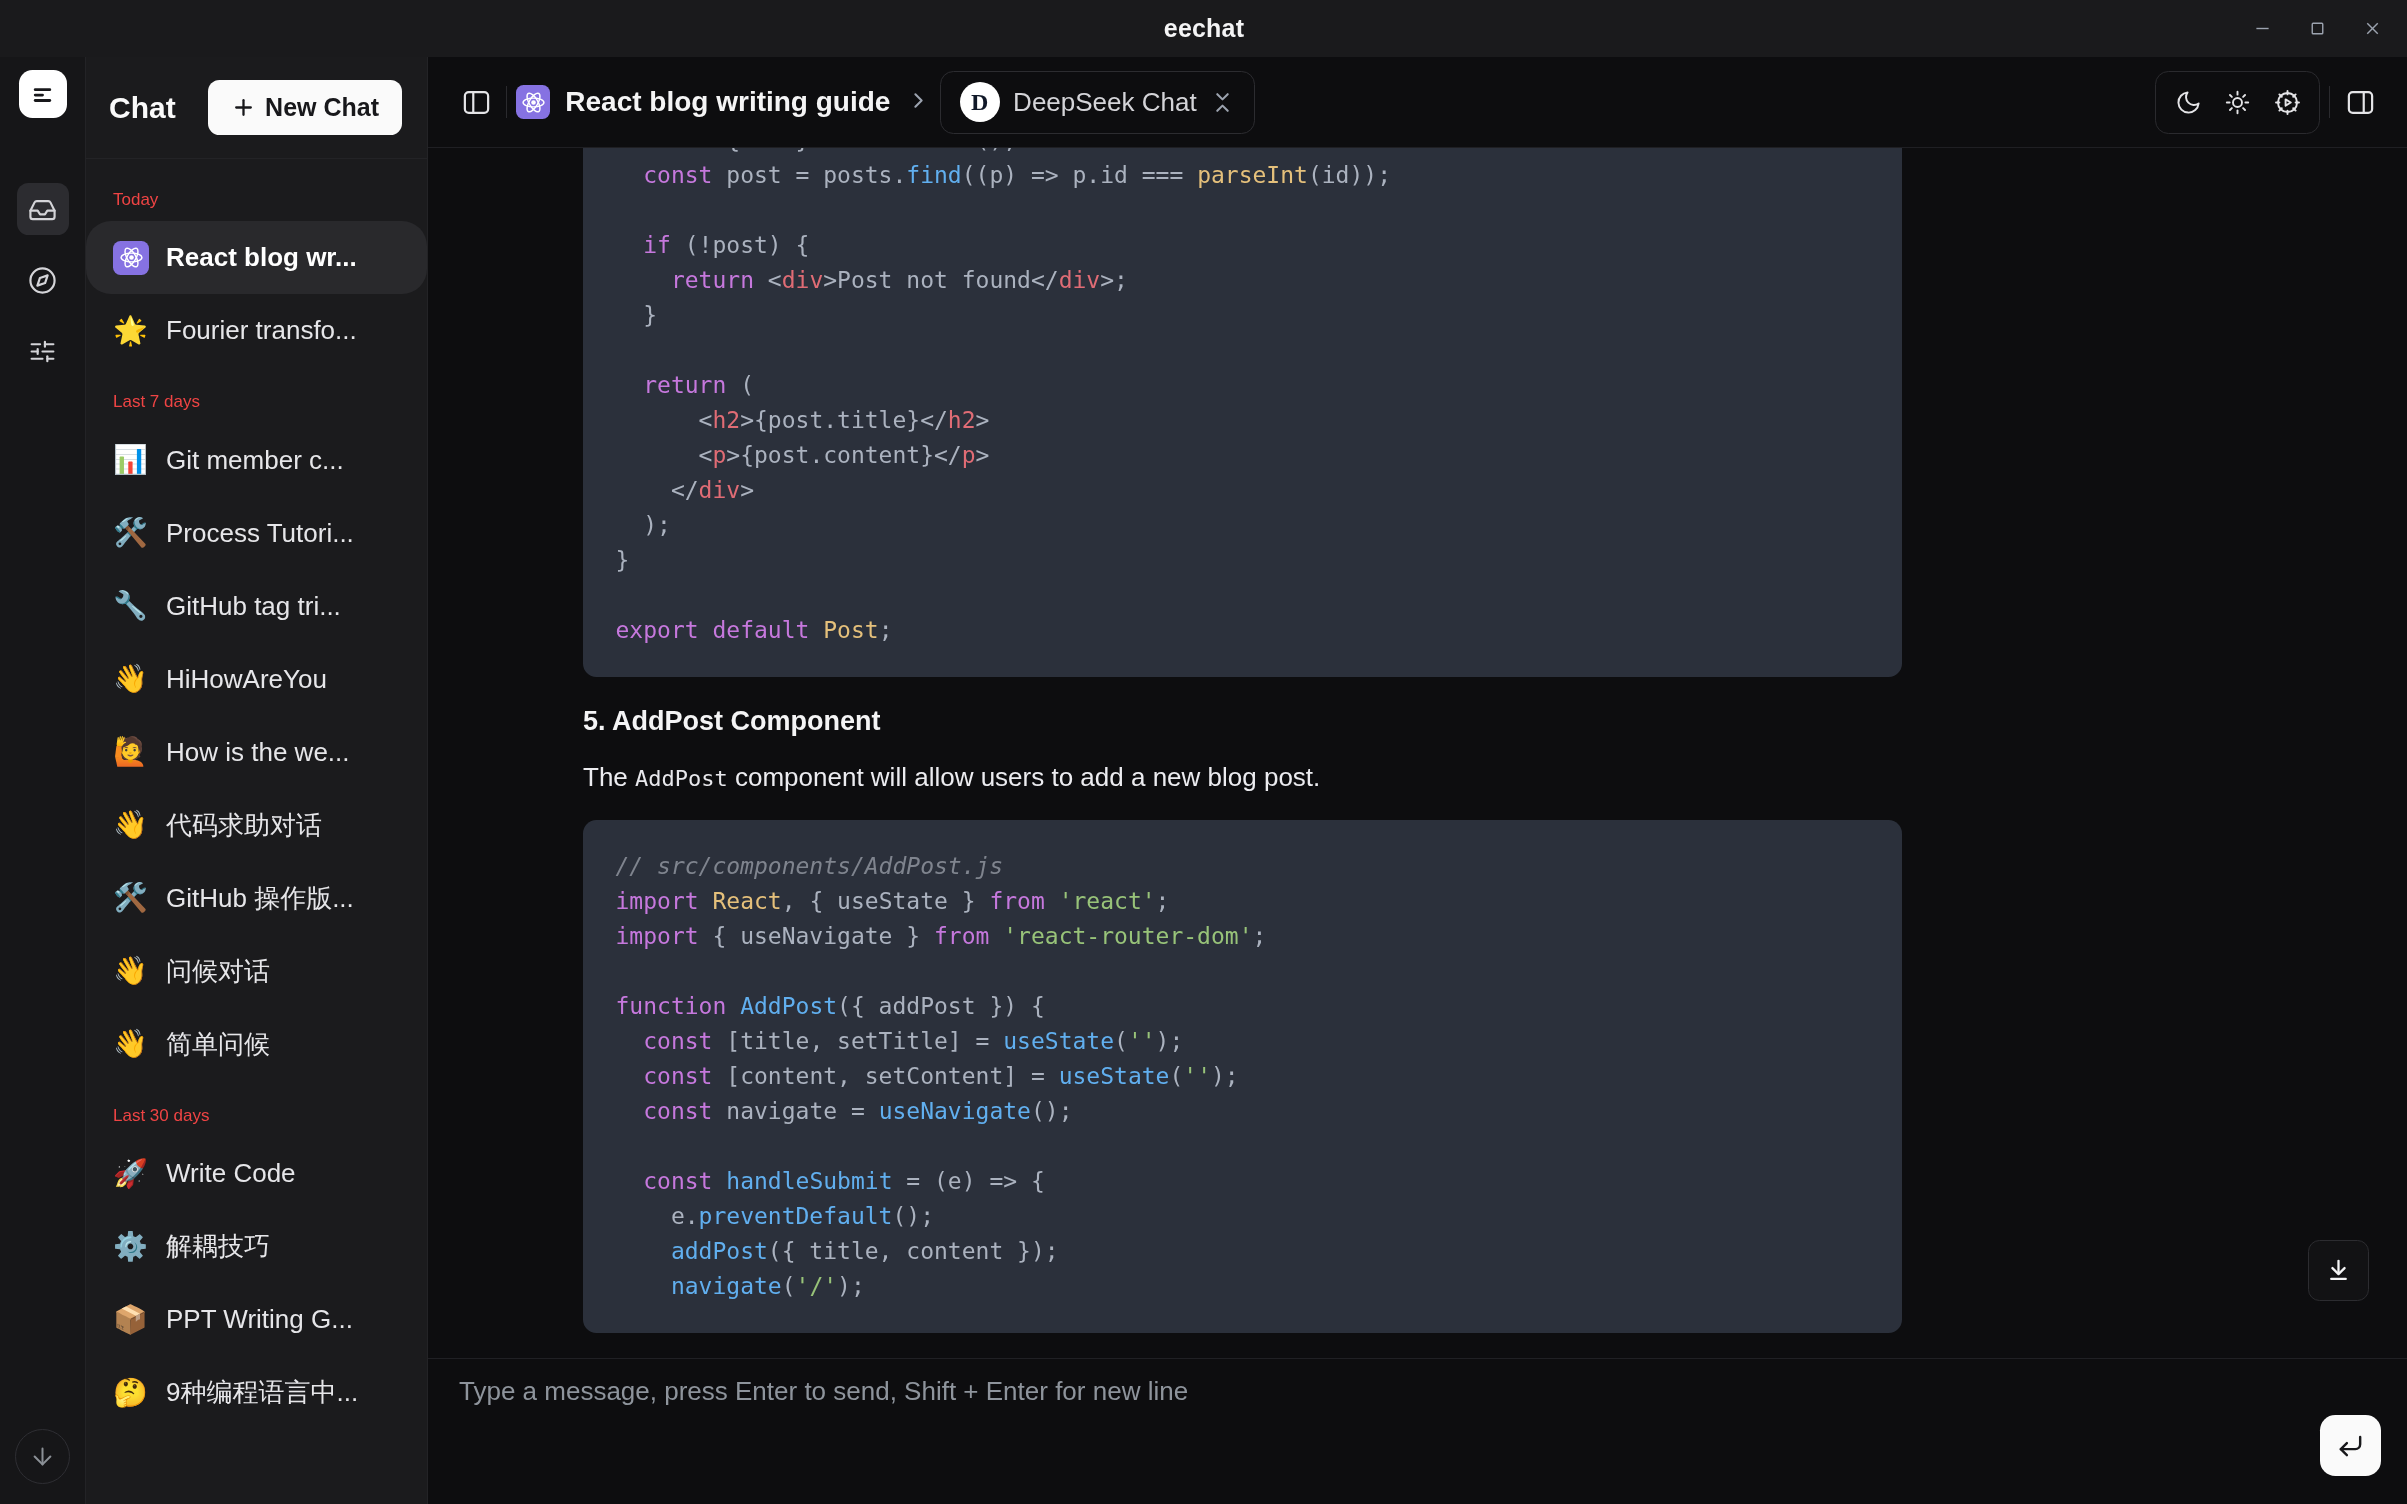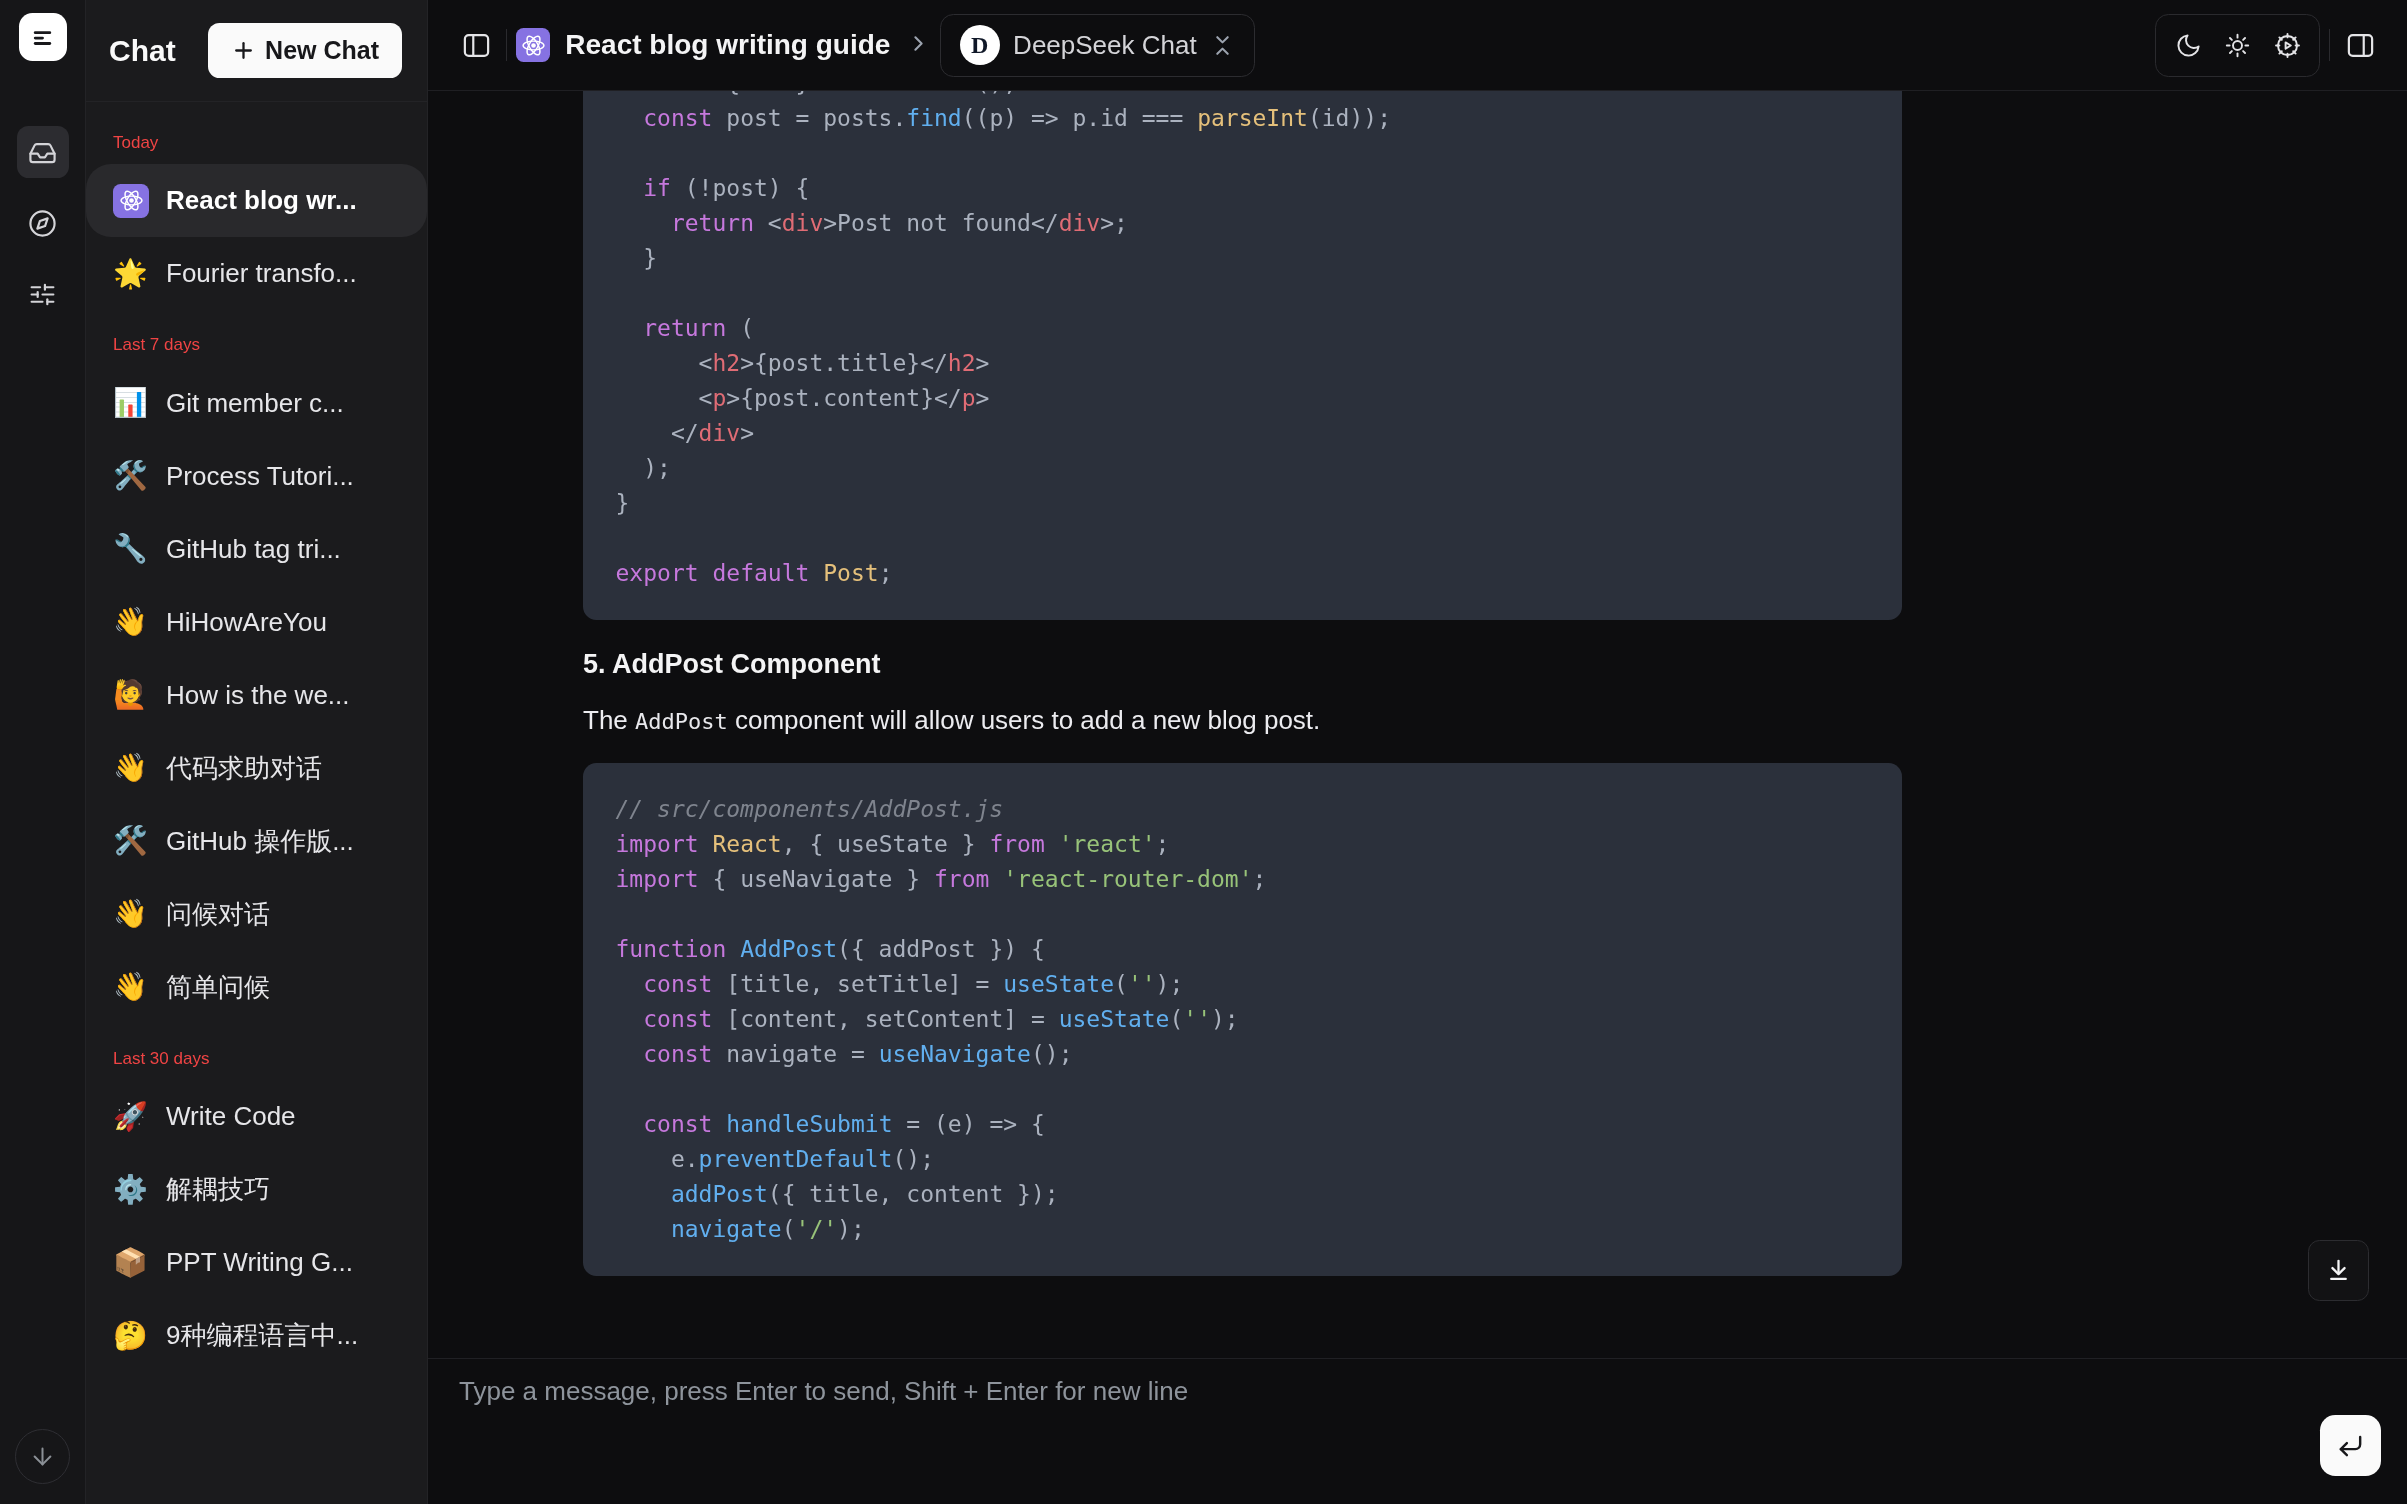--- a/index.html
+++ b/index.html
@@ -87,20 +87,41 @@
   .composer textarea { width:100%; height:105px; background:transparent; border:none; outline:none; resize:none; color:#e4e4e7; font-size:26px; font-family:inherit; }
   .composer textarea::placeholder { color:#8e949c; }
   .send-btn { position:absolute; right:27px; bottom:29px; width:61px; height:61px; border:none; border-radius:15.3px; background:#fafafa; color:#18181b; display:flex; align-items:center; justify-content:center; }
   .send-btn svg { width:29px; height:29px; stroke:#18181b; stroke-width:2; fill:none; stroke-linecap:round; stroke-linejoin:round; }
 </style>
 </head>
 <body>
 
 <div class="window">
 
+  <div class="titlebar">
+    <div class="titlebar-title">eechat</div>
+    <div class="win-controls">
+      <button class="win-btn" title="">
+        <svg viewBox="0 0 24 24">
+            <line x1="5" y1="12" x2="19" y2="12"></line>
+          </svg>
+      </button>
+      <button class="win-btn">
+        <svg viewBox="0 0 24 24">
+            <rect x="6" y="6" width="12" height="12" rx="1"></rect>
+          </svg>
+      </button>
+      <button class="win-btn">
+        <svg viewBox="0 0 24 24">
+            <line x1="6" y1="6" x2="18" y2="18"></line>
+            <line x1="18" y1="6" x2="6" y2="18"></line>
+          </svg>
+      </button>
+    </div>
+  </div>
 
   <div class="app">
 
     <div class="rail">
       <button class="logo-btn">
         <svg viewBox="0 0 24 24">
           <line x1="6" y1="8" x2="18" y2="8"></line>
             <line x1="6" y1="12.5" x2="12" y2="12.5"></line>
             <line x1="6" y1="17" x2="18" y2="17"></line>
         </svg>

